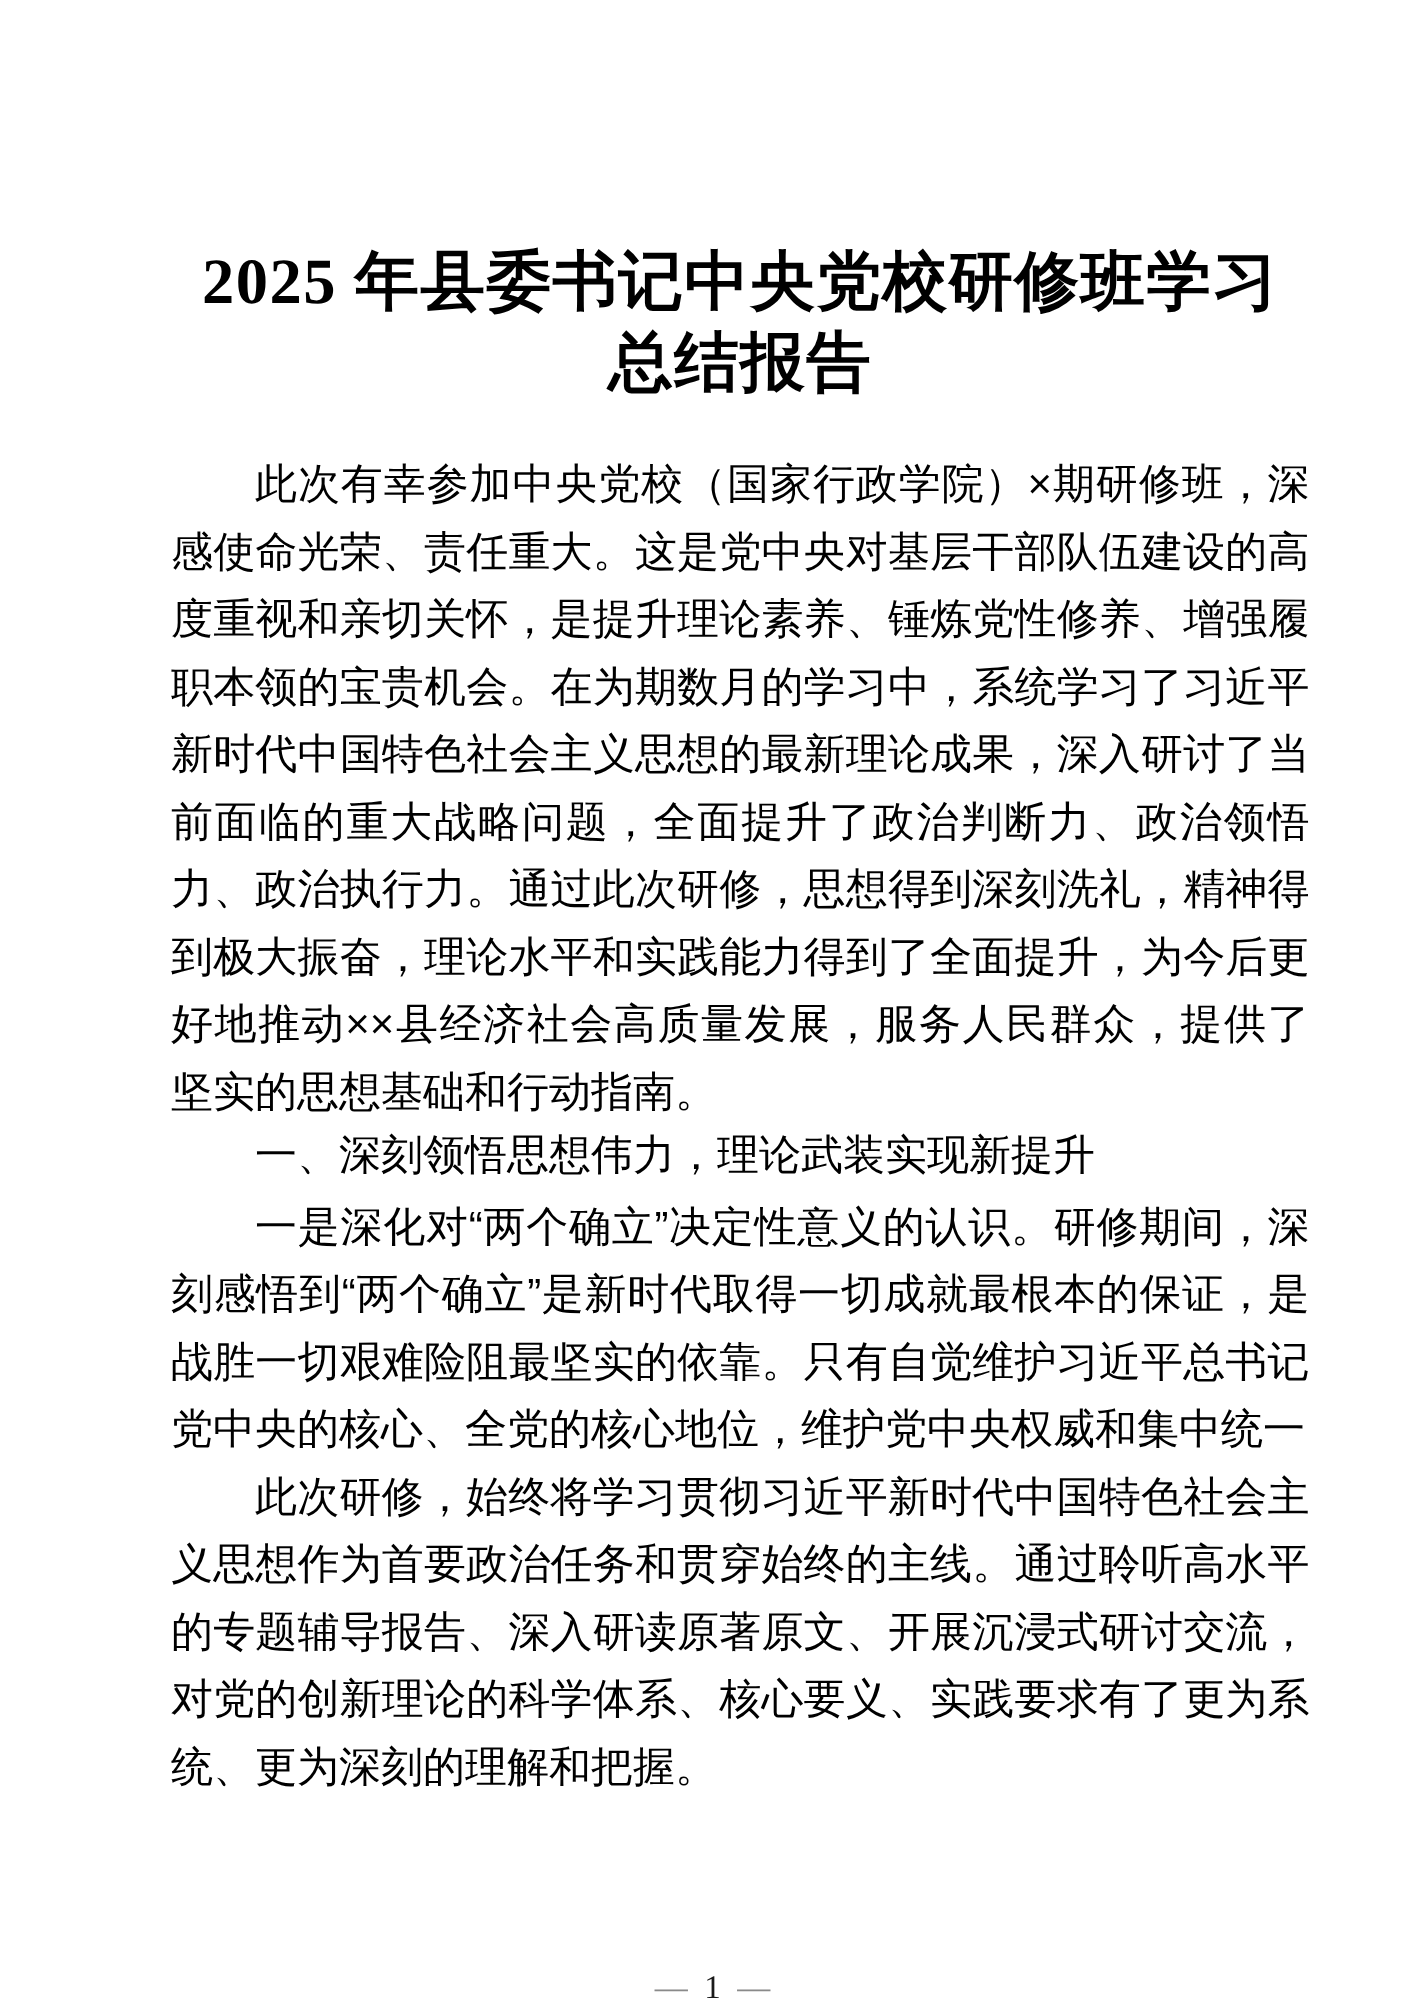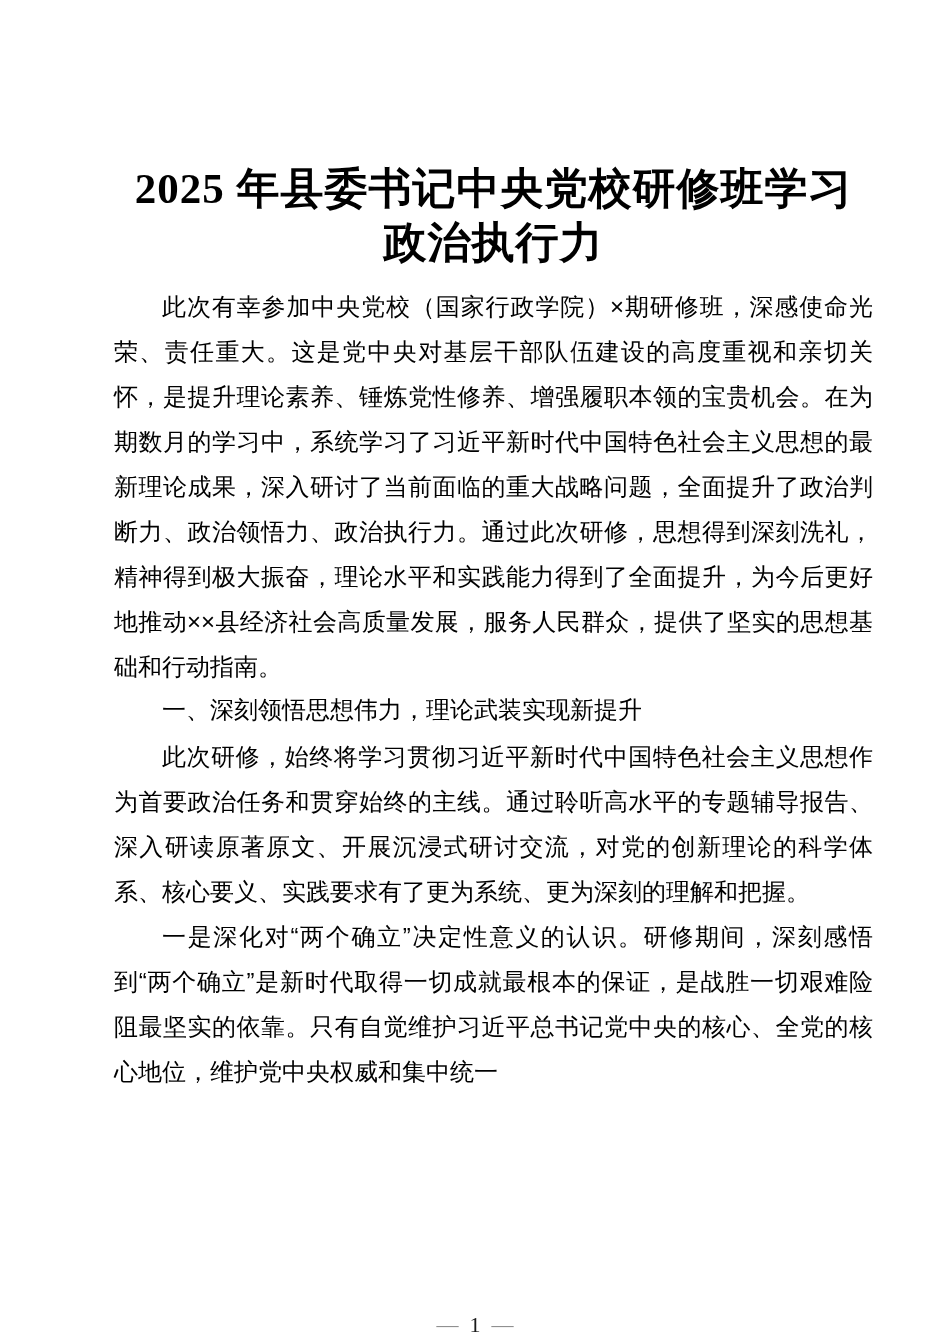--- a/index.html
+++ b/index.html
@@ -21,24 +21,24 @@
     margin-left: 114px;
     margin-right: 77px;
     text-align: center;
     font-family: "Liberation Serif", "DejaVu Serif", serif;
     font-weight: bold;
     font-size: 43px;
     line-height: 54px;
     letter-spacing: 1px;
   }
   .doc-body {
-    margin-top: 14px;
+    margin-top: 30px;
     margin-left: 114px;
     margin-right: 77px;
-    font-size: 24px;
+    font-size: 28px;
     line-height: 45px;
     text-align: justify;
   }
   .doc-body p {
     margin: 0;
     padding: 0;
     text-indent: 2em;
   }
   .section-heading {
     margin: 0;
@@ -64,27 +64,27 @@
     margin: 0 11px;
   }
 </style>
 </head>
 <body>
 
 <div class="page">
 
   <div class="doc-title">
     <div>2025 年县委书记中央党校研修班学习</div>
-    <div>政治执行力</div>
+    <div>总结报告</div>
   </div>
 
   <div class="doc-body">
     <p>此次有幸参加中央党校（国家行政学院）×期研修班，深感使命光荣、责任重大。这是党中央对基层干部队伍建设的高度重视和亲切关怀，是提升理论素养、锤炼党性修养、增强履职本领的宝贵机会。在为期数月的学习中，系统学习了习近平新时代中国特色社会主义思想的最新理论成果，深入研讨了当前面临的重大战略问题，全面提升了政治判断力、政治领悟力、政治执行力。通过此次研修，思想得到深刻洗礼，精神得到极大振奋，理论水平和实践能力得到了全面提升，为今后更好地推动××县经济社会高质量发展，服务人民群众，提供了坚实的思想基础和行动指南。</p>
     <p class="section-heading">一、深刻领悟思想伟力，理论武装实现新提升</p>
+    <p>一是深化对“两个确立”决定性意义的认识。研修期间，深刻感悟到“两个确立”是新时代取得一切成就最根本的保证，是战胜一切艰难险阻最坚实的依靠。只有自觉维护习近平总书记党中央的核心、全党的核心地位，维护党中央权威和集中统一</p>
     <p>此次研修，始终将学习贯彻习近平新时代中国特色社会主义思想作为首要政治任务和贯穿始终的主线。通过聆听高水平的专题辅导报告、深入研读原著原文、开展沉浸式研讨交流，对党的创新理论的科学体系、核心要义、实践要求有了更为系统、更为深刻的理解和把握。</p>
-    <p>一是深化对“两个确立”决定性意义的认识。研修期间，深刻感悟到“两个确立”是新时代取得一切成就最根本的保证，是战胜一切艰难险阻最坚实的依靠。只有自觉维护习近平总书记党中央的核心、全党的核心地位，维护党中央权威和集中统一</p>
   </div>
 
   <div class="page-footer">
     <span class="dash">—</span><span class="num">1</span><span class="dash">—</span>
   </div>
 
 </div>
 
 </body></html>

